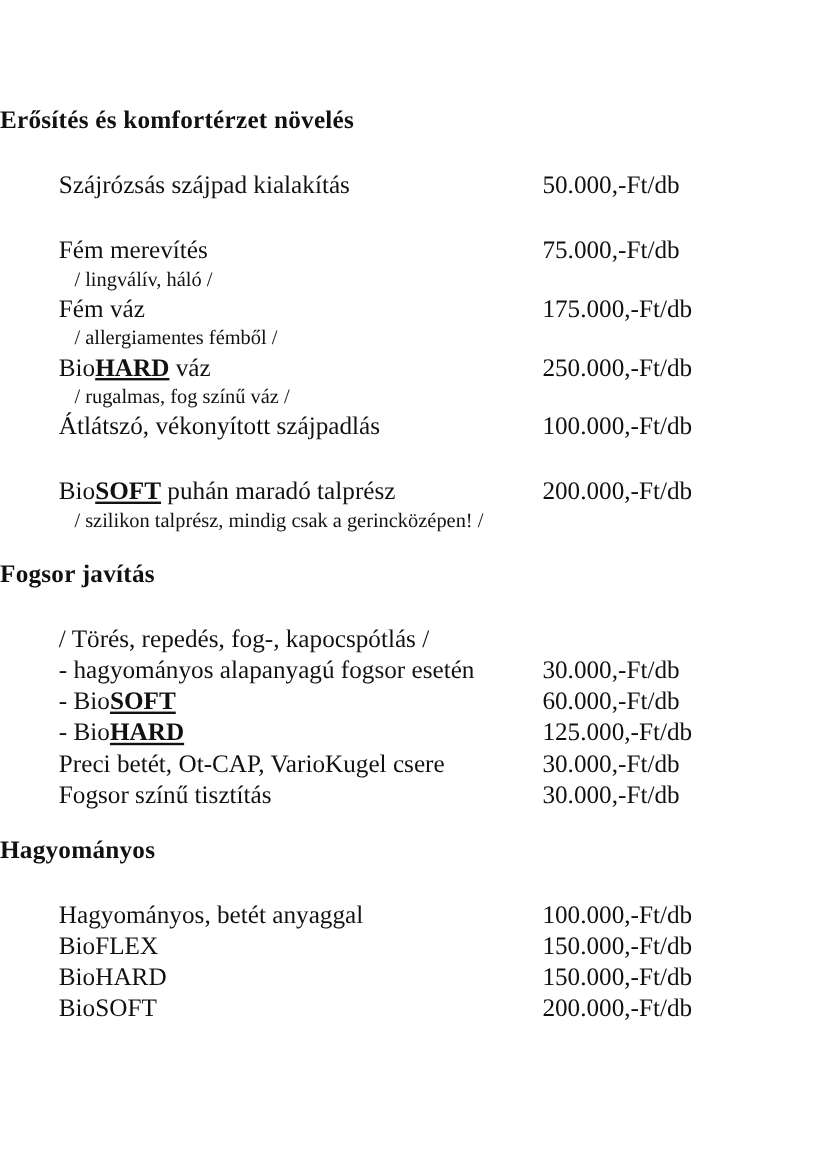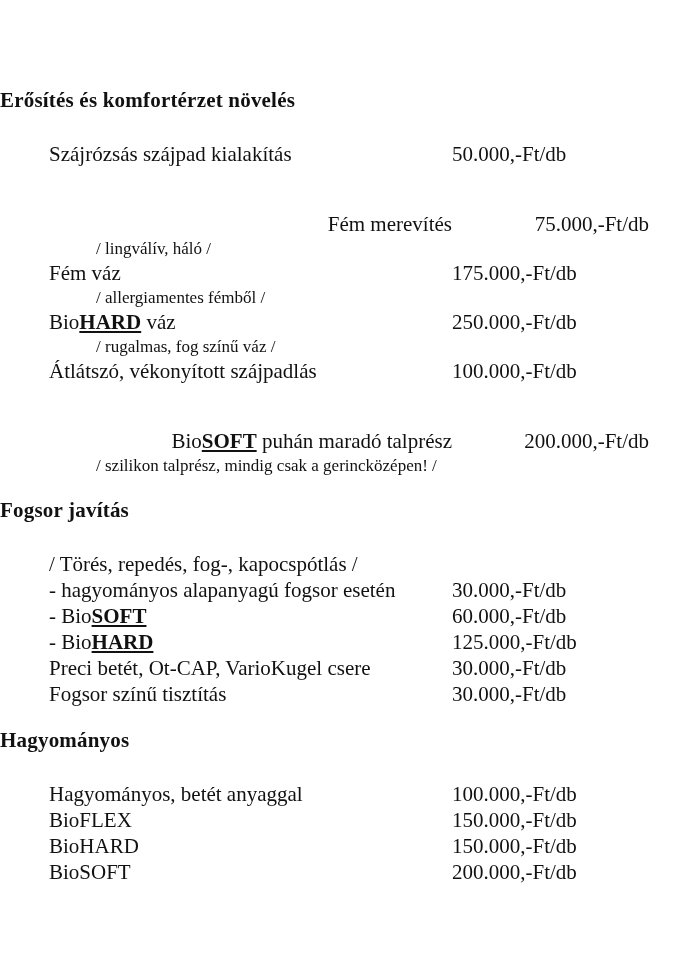--- a/index.html
+++ b/index.html
@@ -21,26 +21,26 @@
     letter-spacing: 0.2px;
   }
   #list > .section-title:first-child { margin-top: 0; }
   .row {
     display: flex;
     align-items: baseline;
     padding: 0 30px 0 49px;
     font-size: 21px;
     line-height: 26px;
   }
-  .row.gap { margin-top: 44px; text-align: right; }
+  .row.gap { margin-top: 28px; }
   .row .label { flex: 0 0 403px; width: 403px; white-space: nowrap; }
   .row .label b { font-weight: bold; text-decoration: underline; }
   .row .price { flex: 1; white-space: nowrap; }
   .sub {
-    padding-left: 96px;
+    padding-left: 62px;
     font-size: 17px;
     line-height: 23px;
     white-space: nowrap;
   }
 </style>
 </head>
 <body>
 
 <div class="page">
   <div id="list">

